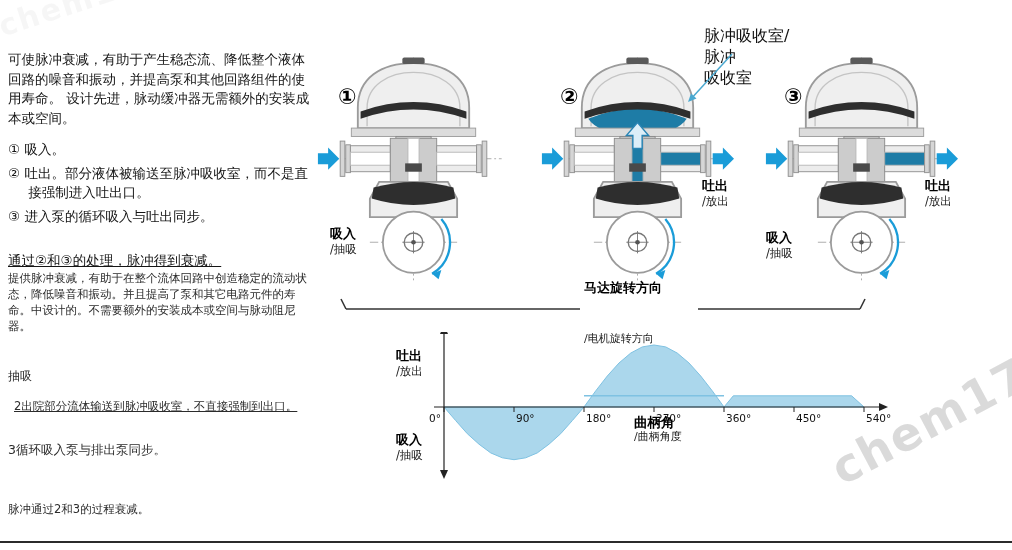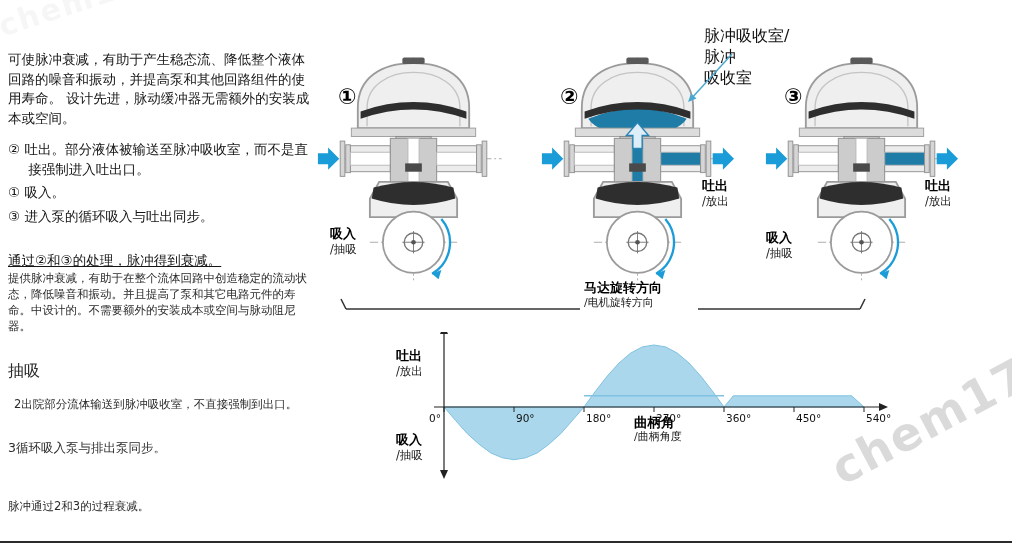--- a/index.html
+++ b/index.html
@@ -8,22 +8,22 @@
 
   .title{position:absolute;left:8px;top:6px;font-size:14px;font-weight:bold;color:#000;letter-spacing:.5px;}
 
   
   .left-col{position:absolute;left:8px;top:50px;width:302px;font-size:13.5px;line-height:1.45;color:#151515;}
   .left-col .step{margin-top:4px;padding-left:1.5em;text-indent:-1.5em;}
   .left-col .steps{margin-top:12px;}
   .left-col .summary{margin-top:24px;text-decoration:underline;}
   .sec{font-size:11.5px;line-height:1.4;color:#2b2b2b;}
   .sec-intro{}
-  .sec-s1{margin-top:26px;font-size:16px;}
-  .sec-s2{margin-top:13px;padding-left:6px;}
+  .sec-s1{margin-top:34px;font-size:12px;}
+  .sec-s2{margin-top:13px;padding-left:6px;text-decoration:underline;}
   .sec-s3{margin-top:27px;font-size:12.5px;}
   .sec-sum{margin-top:42px;}
 
   
   .pump{position:absolute;width:195px;height:232px;}
   .pump svg{display:block;}
   .cl{stroke:#a8a8a8;stroke-width:1;stroke-dasharray:9 3 2 3;}
   .shell{fill:#efefef;stroke:#9b9b9b;stroke-width:2;}
   .shell-inner{stroke:#c4c4c4;stroke-width:1.5;fill:none;}
   .knob{fill:#5a5a5a;}
@@ -53,21 +53,21 @@
   .pump-number{position:absolute;font-size:22px;font-weight:bold;color:#000;}
 
   .flow-label{position:absolute;line-height:1.25;}
   .flow-label .main{font-size:13px;font-weight:bold;color:#000;}
   .flow-label .sub{font-size:11.5px;color:#222;}
 
   .chamber-note{position:absolute;left:704px;top:26px;width:100px;font-size:16px;line-height:1.3;color:#111;}
 
   .motor-label{position:absolute;left:584px;top:280px;line-height:1.2;}
   .motor-label .main{font-size:13px;font-weight:bold;color:#000;}
-  .motor-label .sub{font-size:11px;color:#222;}
+  .motor-label .sub{font-size:11px;color:#222;margin-top:36px;}
 
   .chart-ylabel{position:absolute;line-height:1.25;}
   .chart-ylabel .main{font-size:13px;font-weight:bold;color:#000;}
   .chart-ylabel .sub{font-size:11.5px;color:#222;}
   .crank-angle-label{position:absolute;left:634px;top:414px;line-height:1.2;}
   .crank-angle-label .main{font-size:13.5px;font-weight:bold;color:#000;}
   .crank-angle-label .sub{font-size:11px;color:#222;}
 
   .bottom-rule{position:absolute;left:0;top:541px;width:1012px;height:2px;background:#2b2b2b;}
 
@@ -81,22 +81,22 @@
 <body>
 
 <div class="page">
 
   <div class="watermark wm-faint">chem17.com</div>
 
 
   <div class="left-col">
     <div class="intro">可使脉冲衰减，有助于产生稳态流、降低整个液体回路的噪音和振动，并提高泵和其他回路组件的使用寿命。 设计先进，脉动缓冲器无需额外的安装成本或空间。</div>
     <div class="steps">
+      <div class="step">① 吸入。</div>
       <div class="step">② 吐出。部分液体被输送至脉冲吸收室，而不是直接强制进入吐出口。</div>
-      <div class="step">① 吸入。</div>
       <div class="step">③ 进入泵的循环吸入与吐出同步。</div>
     </div>
     <div class="summary">通过②和③的处理，脉冲得到衰减。</div>
     <div class="sec sec-intro">提供脉冲衰减，有助于在整个流体回路中创造稳定的流动状态，降低噪音和振动。并且提高了泵和其它电路元件的寿命。中设计的。不需要额外的安装成本或空间与脉动阻尼器。</div>
     <div class="sec sec-s1">抽吸</div>
     <div class="sec sec-s2">2出院部分流体输送到脉冲吸收室，不直接强制到出口。</div>
     <div class="sec sec-s3">3循环吸入泵与排出泵同步。</div>
     <div class="sec sec-sum">脉冲通过2和3的过程衰减。</div>
   </div>
 

